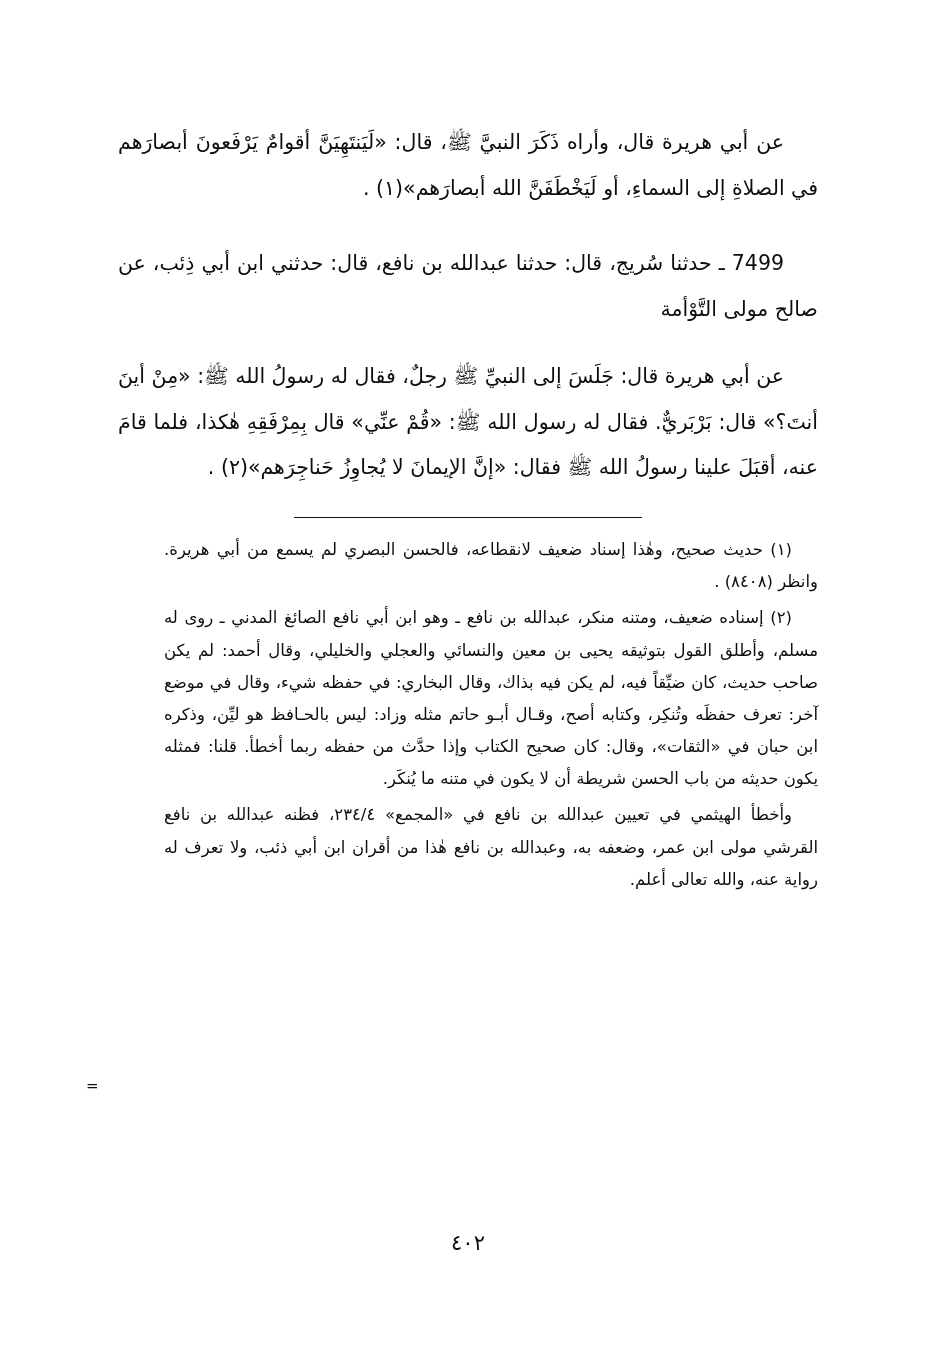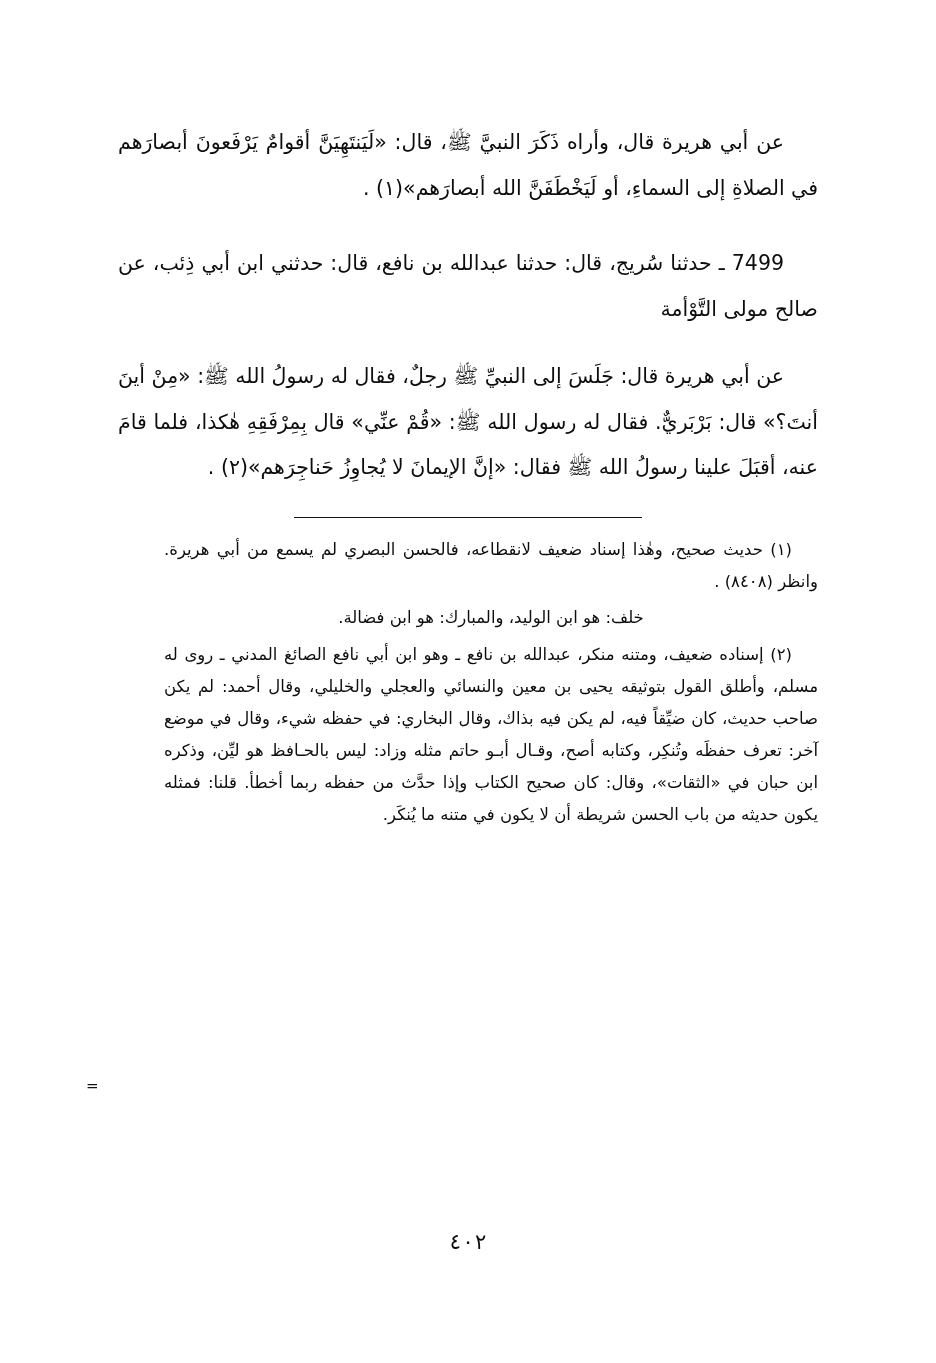--- a/index.html
+++ b/index.html
@@ -67,21 +67,20 @@
   }
   
   .page-number {
     position: absolute;
     bottom: 108px;
     left: 0;
     width: 936px;
     text-align: center;
     font-size: 21px;
     letter-spacing: 1px;
-    font-family: Liberation Mono, monospace;
   }
   .edge-mark {
     position: absolute;
     left: 86px;
     bottom: 182px;
     font-size: 15px;
     color: #111;
   }
 </style>
 </head>
@@ -102,24 +101,24 @@
   </div>
 
   <div class="sep-wrap">
     <div class="sep"></div>
   </div>
 
   <div class="footnotes">
     <div class="fn indent-first">
       <span>(١) حديث صحيح، وهٰذا إسناد ضعيف لانقطاعه، فالحسن البصري لم يسمع من أبي هريرة. وانظر (٨٤٠٨) .</span>
     </div>
-    <div class="fn fn-center">
-      <span>خلف: هو ابن الوليد، والمبارك: هو ابن فضالة.</span>
+    <div class="fn indent-first">
+      <span>(٢) إسناده ضعيف، ومتنه منكر، عبدالله بن نافع ـ وهو ابن أبي نافع الصائغ المدني ـ روى له مسلم، وأطلق القول بتوثيقه يحيى بن معين والنسائي والعجلي والخليلي، وقال أحمد: لم يكن صاحب حديث، كان ضيِّقاً فيه، لم يكن فيه بذاك، وقال البخاري: في حفظه شيء، وقال في موضع آخر: تعرف حفظَه وتُنكِر، وكتابه أصح، وقـال أبـو حاتم مثله وزاد: ليس بالحـافظ هو ليِّن، وذكره ابن حبان في «الثقات»، وقال: كان صحيح الكتاب وإذا حدَّث من حفظه ربما أخطأ. قلنا: فمثله يكون حديثه من باب الحسن شريطة أن لا يكون في متنه ما يُنكَر.</span>
     </div>
     <div class="fn indent-first">
-      <span>(٢) إسناده ضعيف، ومتنه منكر، عبدالله بن نافع ـ وهو ابن أبي نافع الصائغ المدني ـ روى له مسلم، وأطلق القول بتوثيقه يحيى بن معين والنسائي والعجلي والخليلي، وقال أحمد: لم يكن صاحب حديث، كان ضيِّقاً فيه، لم يكن فيه بذاك، وقال البخاري: في حفظه شيء، وقال في موضع آخر: تعرف حفظَه وتُنكِر، وكتابه أصح، وقـال أبـو حاتم مثله وزاد: ليس بالحـافظ هو ليِّن، وذكره ابن حبان في «الثقات»، وقال: كان صحيح الكتاب وإذا حدَّث من حفظه ربما أخطأ. قلنا: فمثله يكون حديثه من باب الحسن شريطة أن لا يكون في متنه ما يُنكَر.</span>
+      <span>وأخطأ الهيثمي في تعيين عبدالله بن نافع في «المجمع» ٢٣٤/٤، فظنه عبدالله بن نافع القرشي مولى ابن عمر، وضعفه به، وعبدالله بن نافع هٰذا من أقران ابن أبي ذئب، ولا تعرف له رواية عنه، والله تعالى أعلم.</span>
     </div>
   </div>
 
   <div class="edge-mark">=</div>
 </div>
 
 <div class="page-number">٤٠٢</div>
 
 </body></html>

